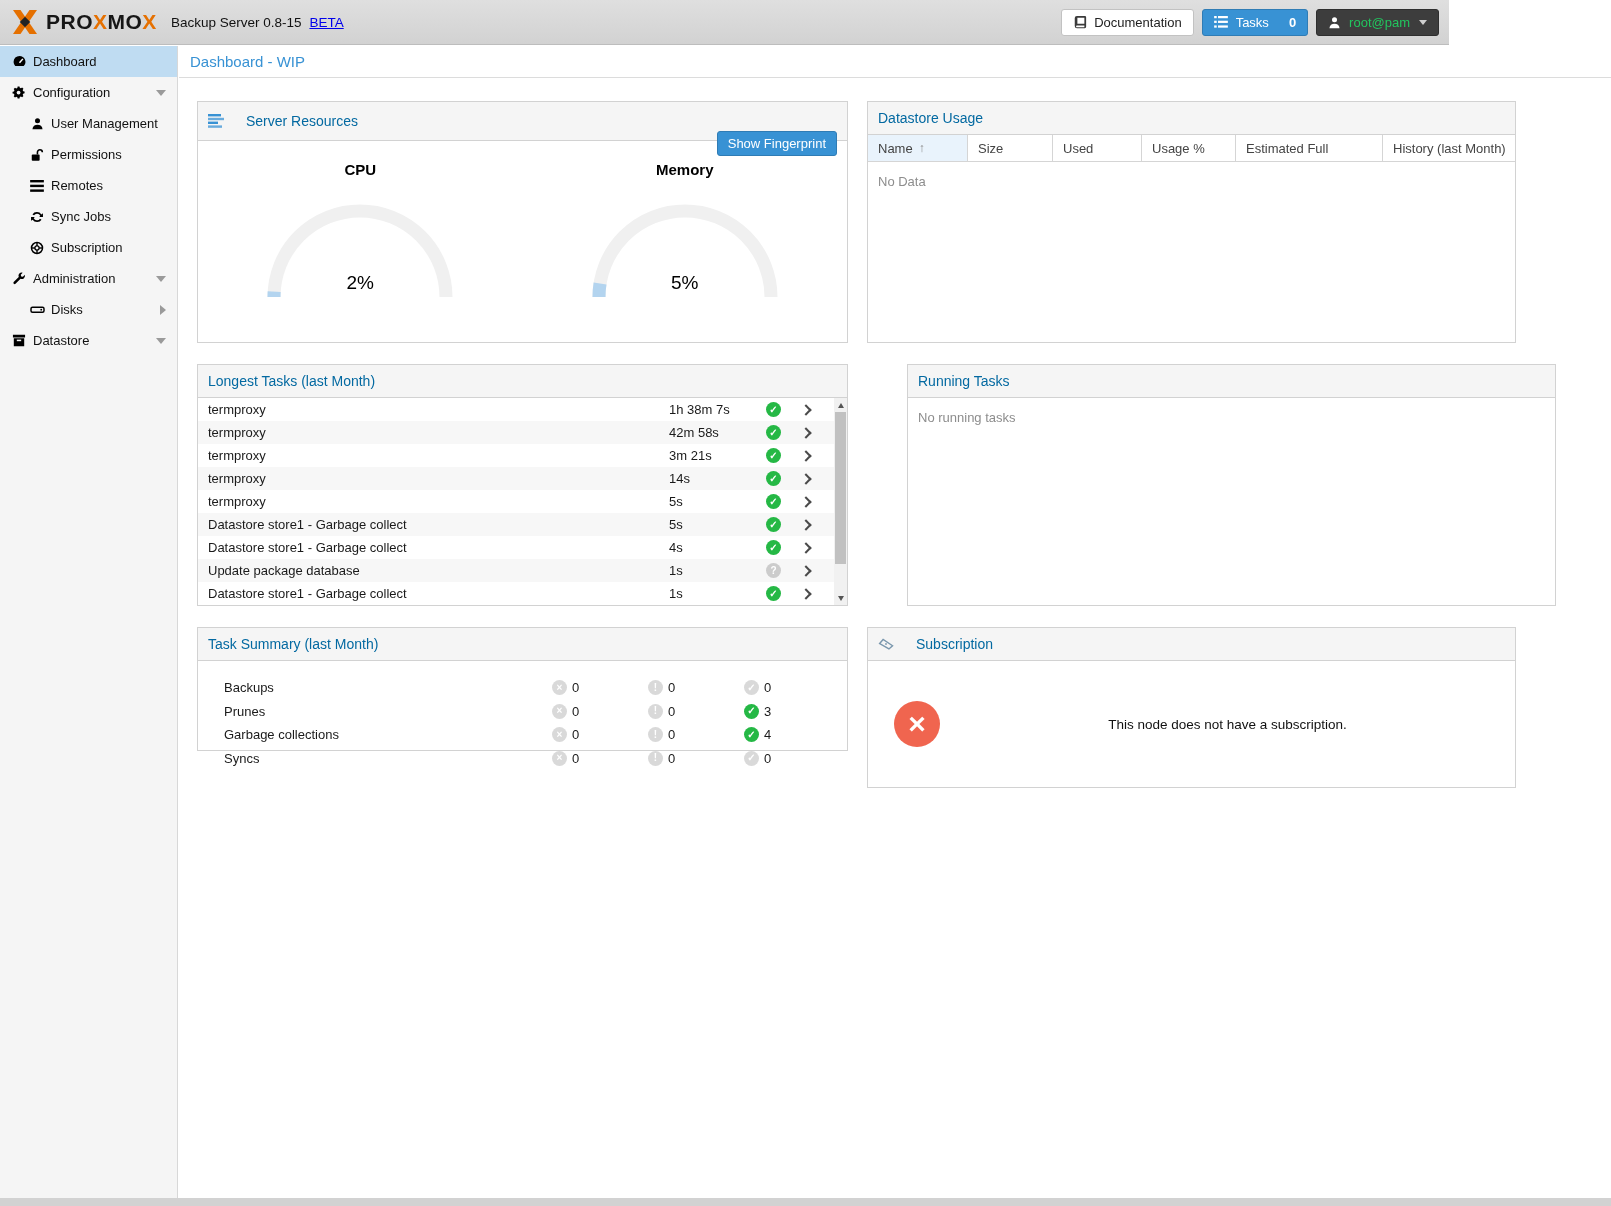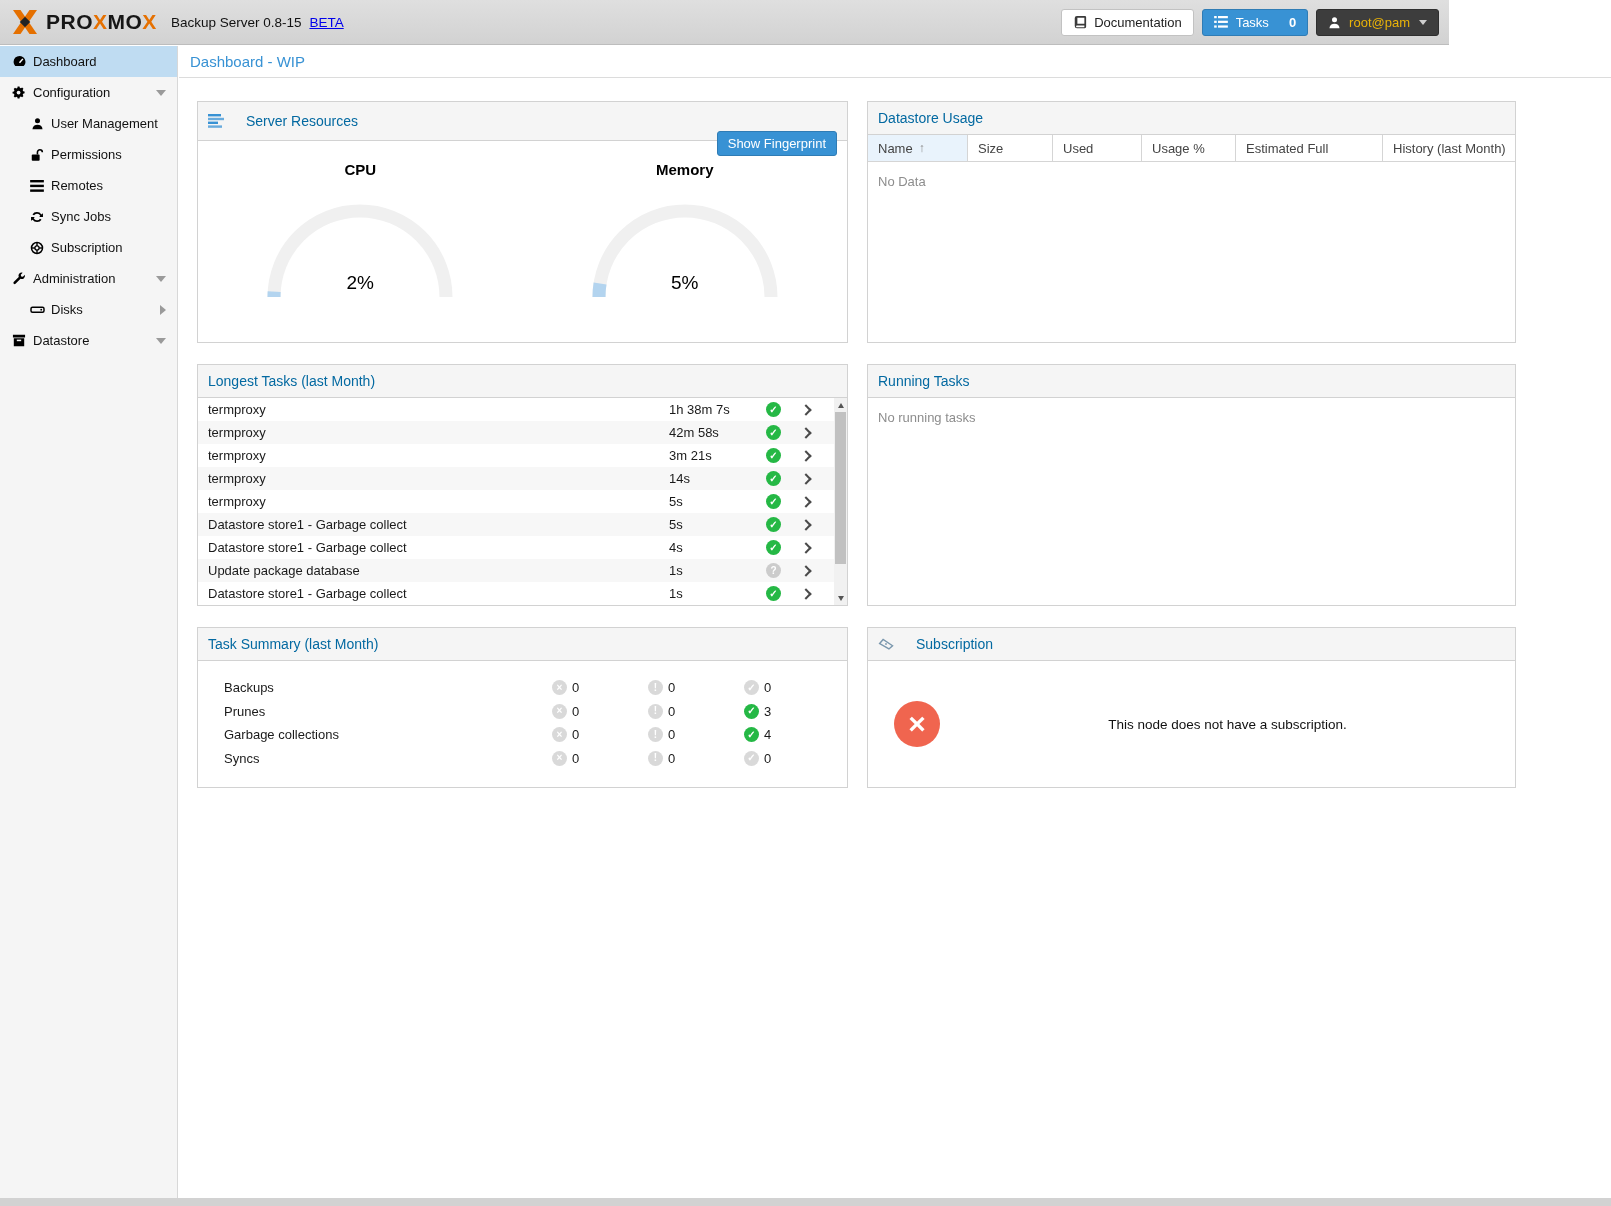--- a/index.html
+++ b/index.html
@@ -24,21 +24,21 @@
   #topbar-right { margin-left:auto; display:flex; align-items:center; gap:8px; }
   .tb-btn {
     height:27px; border-radius:3px; display:inline-flex; align-items:center;
     padding:0 11px; font-size:13px; cursor:pointer; white-space:nowrap;
   }
   .tb-doc { background:#fff; border:1px solid #c2c2c2; color:#222; }
   .tb-doc svg { margin-right:7px; }
   .tb-tasks { background:#3892d4; border:1px solid #2f7cb5; color:#fff; }
   .tb-tasks svg { margin-right:8px; }
   .tb-tasks .count { font-weight:bold; margin-left:20px; }
-  .tb-user { background:#3d3d3d; border:1px solid #2e2e2e; color:#eab308; }
+  .tb-user { background:#3d3d3d; border:1px solid #2e2e2e; color:#22c55e; }
   .tb-user svg { margin-right:8px; }
   .tb-user .chev { margin-left:9px; width:0; height:0; border-left:4px solid transparent; border-right:4px solid transparent; border-top:5px solid #cfcfcf; }
   
   #sidebar {
     position:absolute; top:46px; left:0; width:178px; bottom:8px;
     background:#f5f5f5; border-right:1px solid #d8d8d8;
   }
   .side-item {
     height:31px; display:flex; align-items:center; position:relative;
     cursor:pointer; color:#111;
@@ -61,22 +61,22 @@
     background:#f5f5f5; border-bottom:1px solid #d2d2d2;
     display:flex; align-items:center; padding:0 10px; height:33px;
   }
   .panel-hd.tall { height:39px; }
   .panel-title { color:#0369a1; font-size:14px; display:flex; align-items:center; gap:22px; }
   .panel-bd { position:relative; }
   
   #p-resources { left:18px; top:23px;  width:651px; height:242px; }
   #p-datastore { left:688px; top:23px; width:649px; height:242px; }
   #p-longest   { left:18px; top:286px; width:651px; height:242px; }
-  #p-running   { left:688px; top:286px; width:649px; height:242px; }
-  #p-summary   { left:18px; top:549px; width:651px; height:161px; }
+  #p-running   { left:728px; top:286px; width:649px; height:242px; }
+  #p-summary   { left:18px; top:549px; width:651px; height:124px; }
   #p-subscr    { left:688px; top:549px; width:649px; height:161px; }
   
   .fp-btn {
     margin-left:auto; background:#3892d4; border:1px solid #2f7cb5; color:#fff;
     height:25px; padding:0 10px; border-radius:3px; font-size:13px; cursor:pointer;
     display:inline-flex; align-items:center;margin-top:44px;
   }
   #gauges { display:flex; padding-top:20px; }
   .gauge { flex:1; display:flex; flex-direction:column; align-items:center; }
   .gauge-label { font-size:15px; font-weight:bold; color:#000; margin-bottom:22px; }

